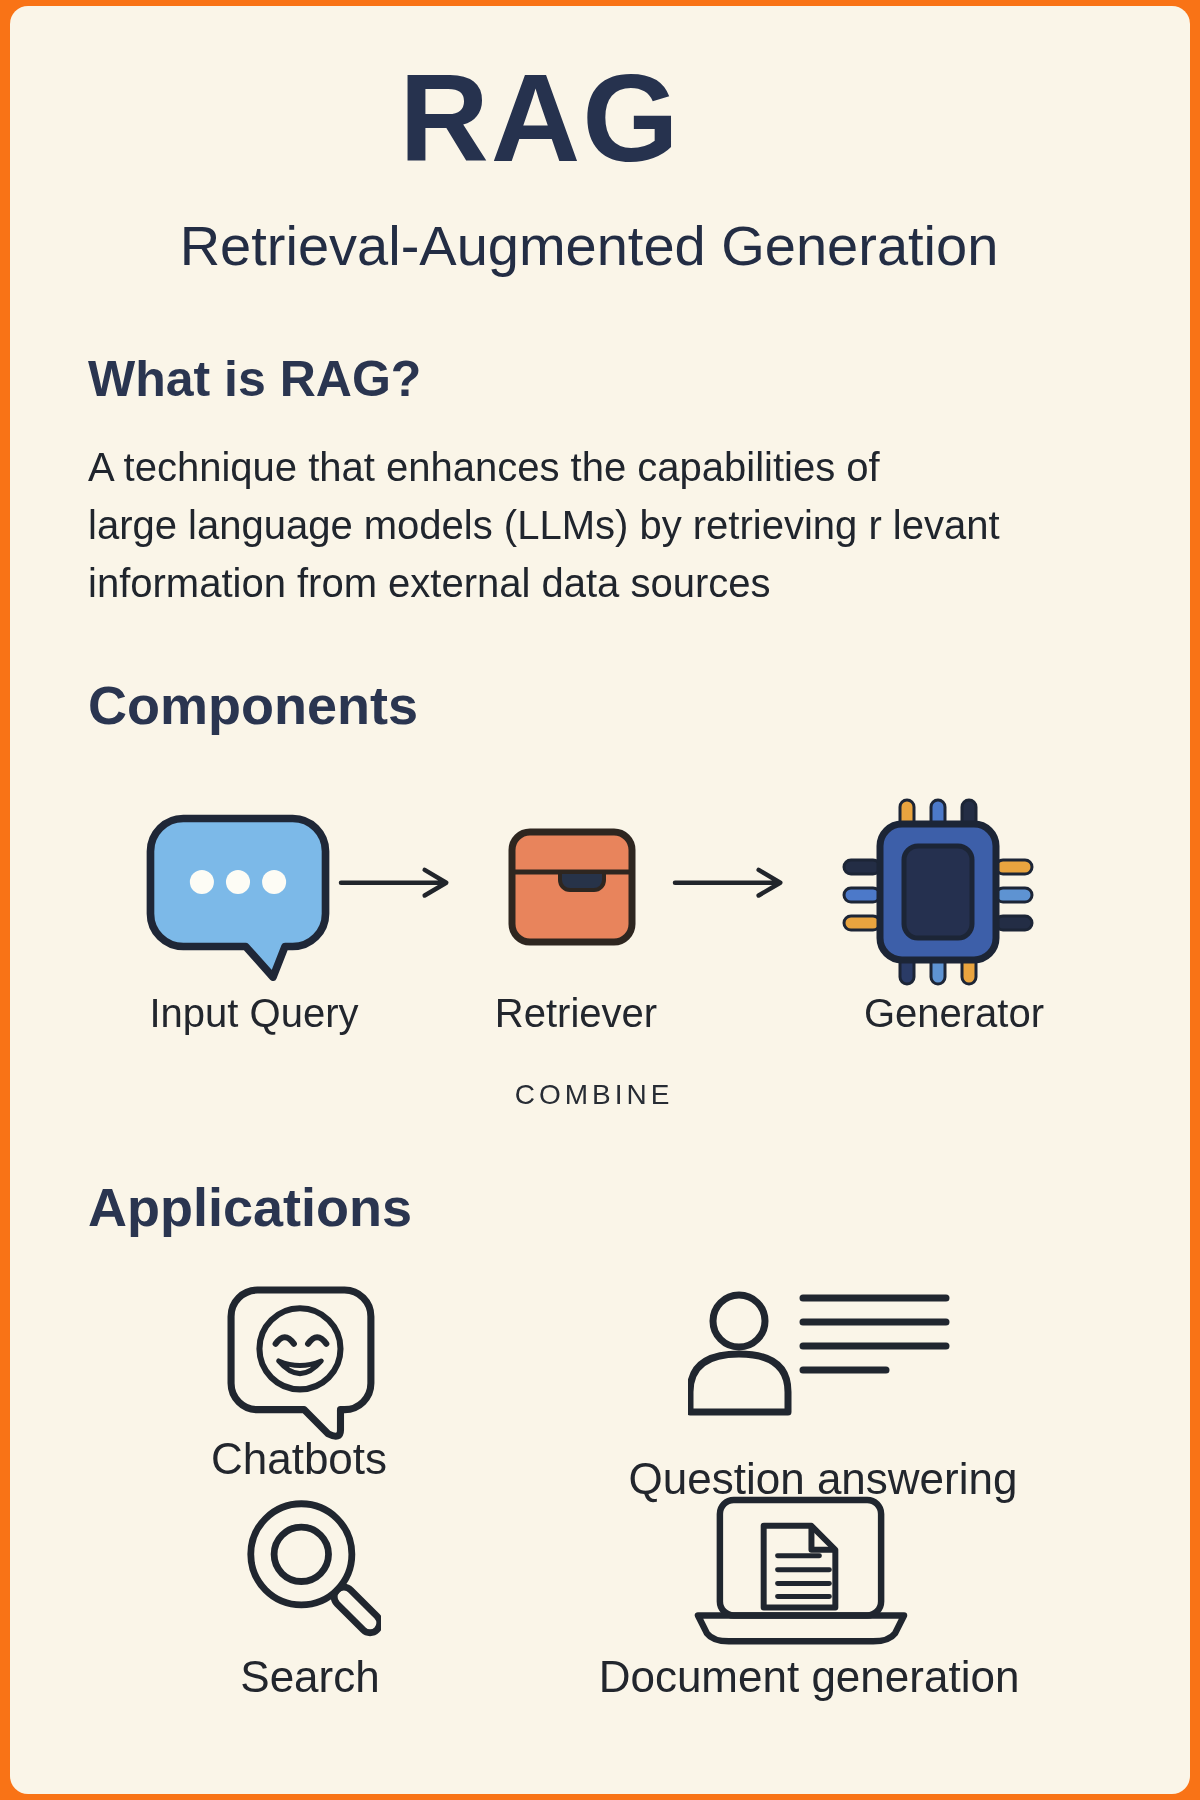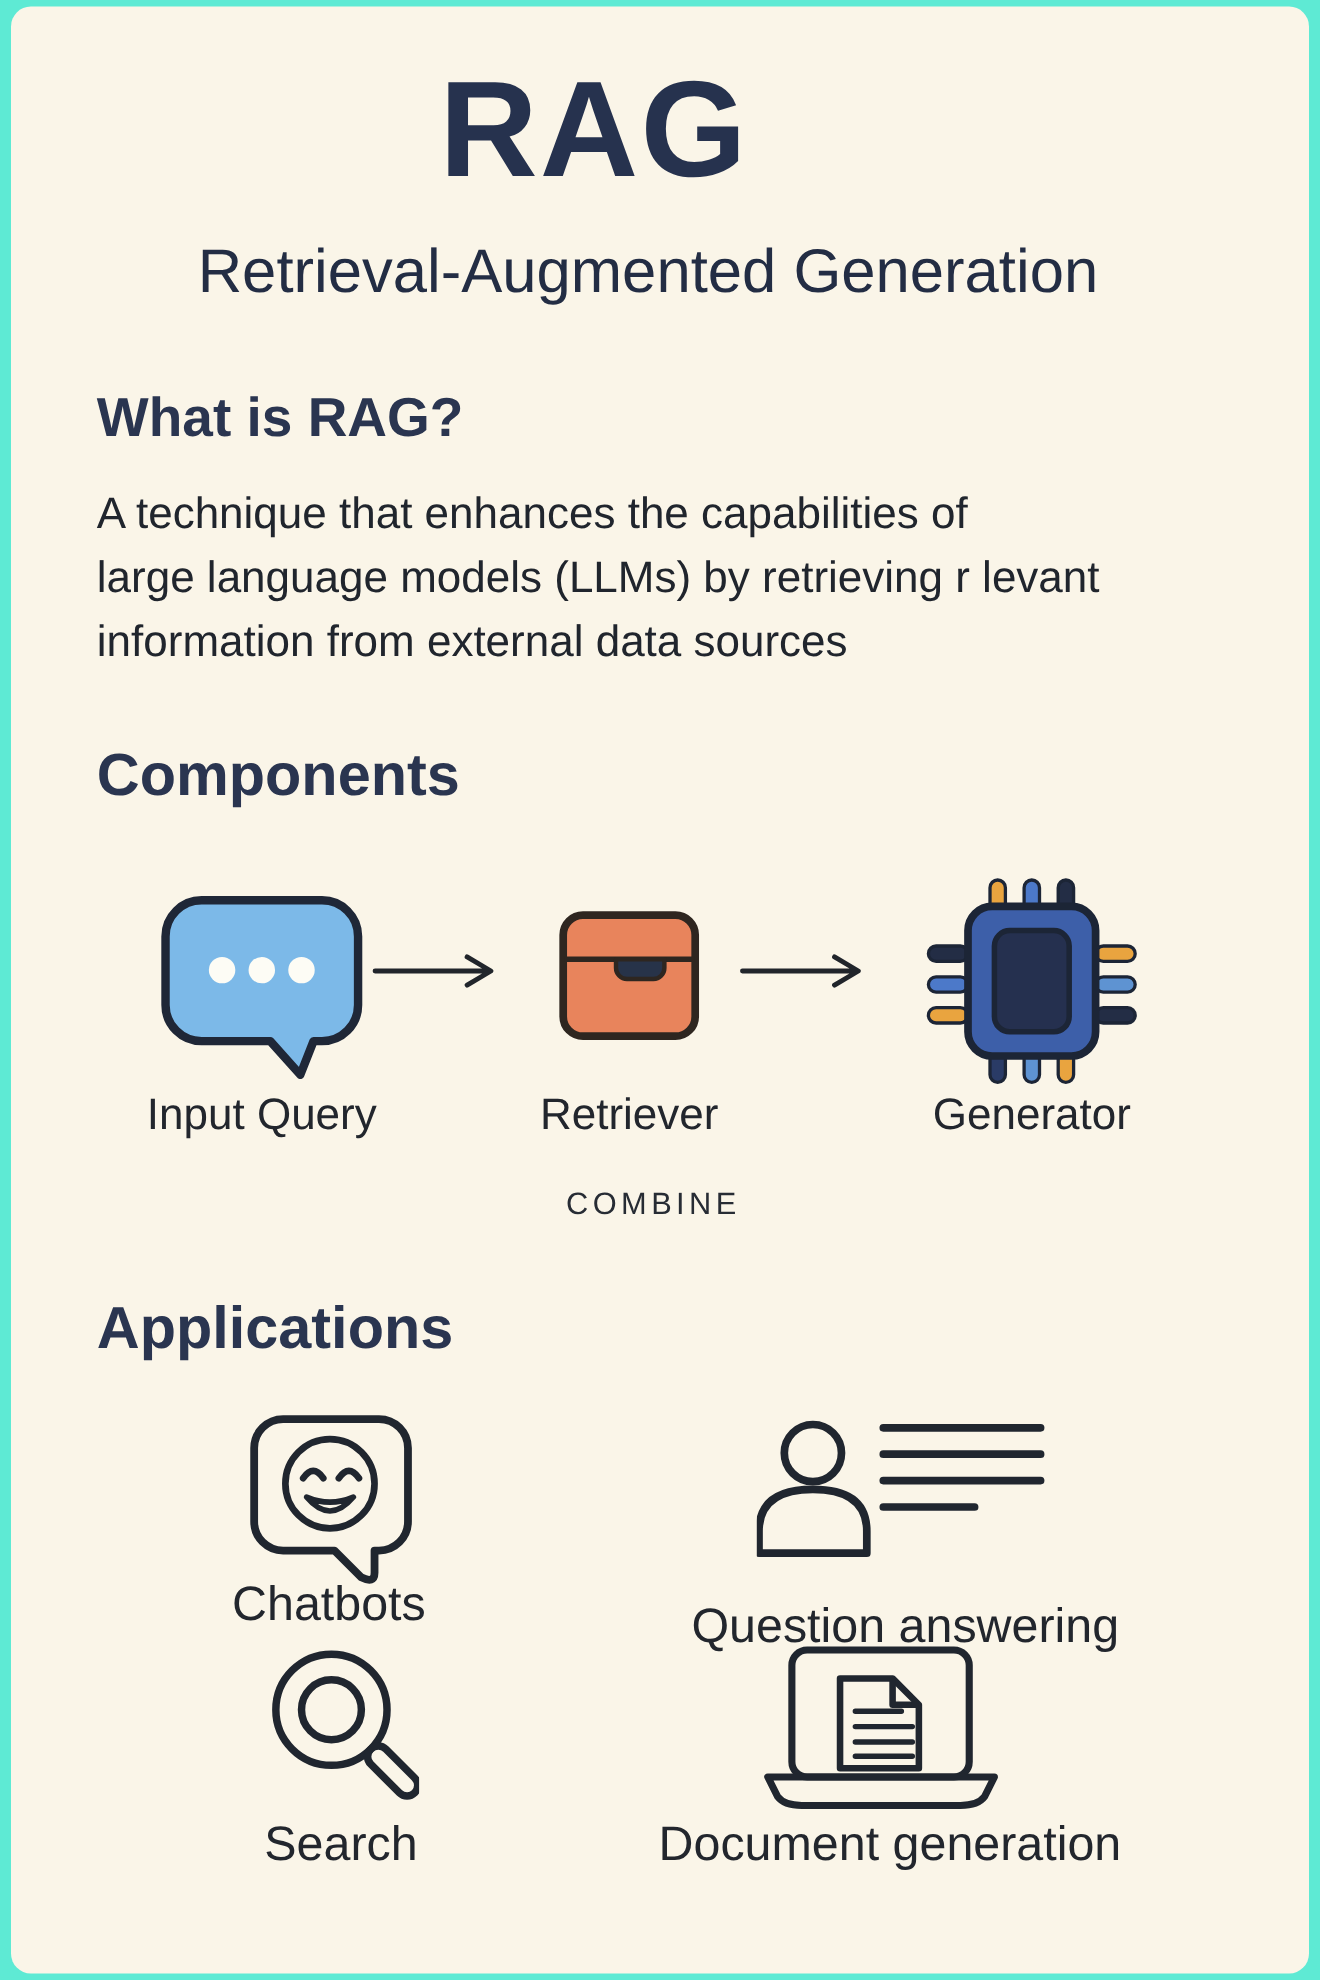--- a/index.html
+++ b/index.html
@@ -1,38 +1,38 @@
 <!DOCTYPE html>
 <html><head>
 <meta charset="utf-8">
 <style>
   html,body{margin:0;padding:0;}
   body{background:#ffffff;font-family:"Liberation Sans",sans-serif;}
-  .page{position:relative;width:1200px;height:1800px;background:#5eead4;overflow:hidden;}
+  .page{position:relative;width:1200px;height:1800px;background:#f97316;overflow:hidden;}
   .panel{position:absolute;left:10px;right:10px;top:6px;bottom:6px;background:#FAF5E8;border-radius:18px;}
   .abs{position:absolute;}
   .ctr{transform:translateX(-50%);white-space:nowrap;}
 
   .title{left:540px;top:56px;font-size:124px;font-weight:800;color:#26324E;letter-spacing:2px;line-height:1;}
   .subtitle{left:589px;top:218px;font-size:56px;font-weight:500;color:#232D44;line-height:1;}
 
   .h{font-weight:700;color:#2A3550;line-height:1;}
   .h-what{left:88px;top:354px;font-size:50px;text-align:right;}
   .h-comp{left:88px;top:678px;font-size:54px;}
   .h-apps{left:88px;top:1180px;font-size:54px;}
 
   .desc{left:88px;top:438px;font-size:40px;line-height:58px;color:#20252D;}
 
   .icon-bubble{left:145px;top:813px;width:186px;}
   .arrow-1{left:338px;top:866px;width:128px;}
   .icon-box{left:508px;top:828px;width:128px;}
   .arrow-2{left:672px;top:866px;width:128px;}
   .icon-chip{left:838px;top:794px;width:200px;}
-  .comp-label{top:993px;font-size:40px;color:#22262D;line-height:1;}
-  .cl-1{left:238px;} .cl-2{left:572px;} .cl-3{left:938px;}
+  .comp-label{top:993px;font-size:40px;color:#22262D;line-height:1;margin-left:16px;}
+  .cl-1{left:238px;} .cl-2{left:560px;} .cl-3{left:938px;}
 
   .combine{left:594px;top:1081px;font-size:28px;letter-spacing:4px;color:#272C34;font-weight:500;line-height:1;}
 
   .icon-chatbot{left:227px;top:1286px;width:152px;}
   .icon-person{left:688px;top:1288px;width:264px;}
   .icon-search{left:243px;top:1496px;width:138px;}
   .icon-laptop{left:694px;top:1496px;width:214px;}
   .app-label{font-size:44px;color:#22262D;line-height:1;}
   .al-chatbots{left:299px;top:1437px;text-align:center;}
   .al-qa{left:823px;top:1437px;margin-top:20px;}

